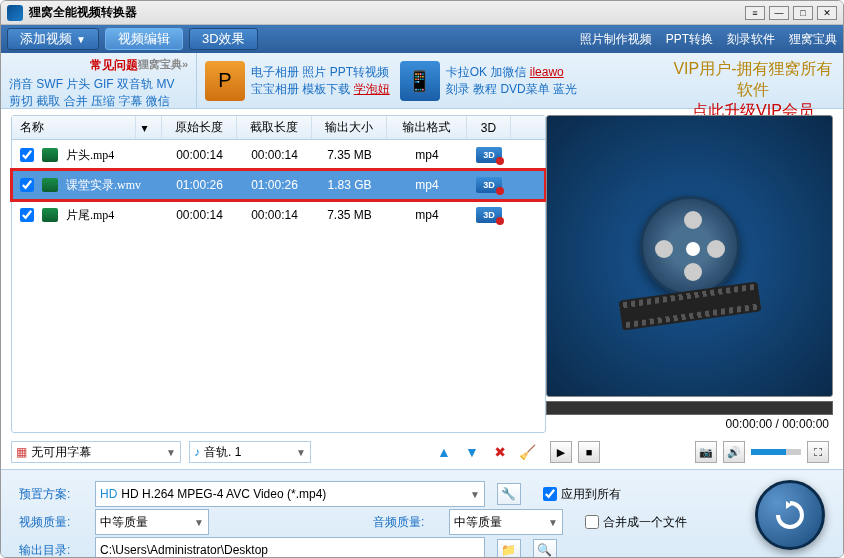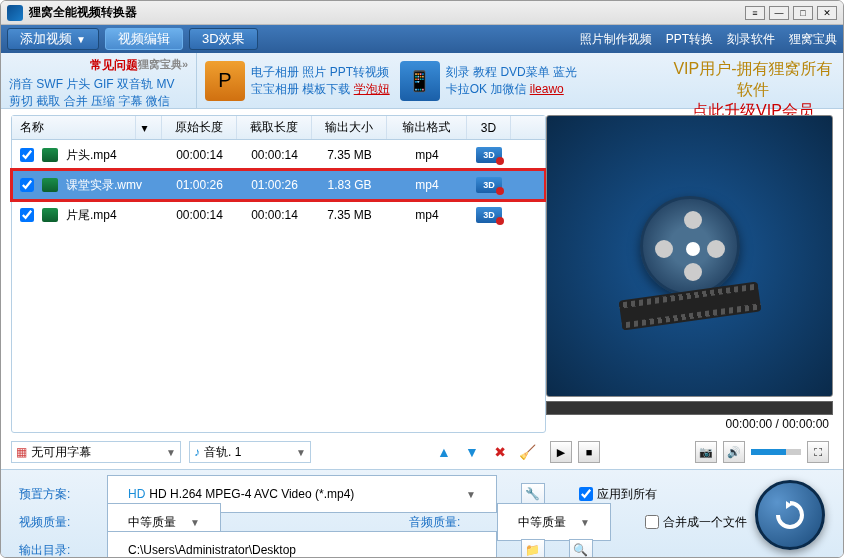--- a/index.html
+++ b/index.html
@@ -42,21 +42,21 @@
 .th.sz { width:75px;}
 .th.fmt { width:80px;}
 .th.d3 { width:44px;}
 .sortbox { width:18px; height:100%; border-left:1px solid #d0e0ef; display:flex; align-items:center; justify-content:center;}
 .trow { display:flex; height:30px; align-items:center; font-size:12px;}
 .trow.sel { background:#5599dd; color:#fff;}
 .trow.hl-box { outline:3px solid #e02020; outline-offset:-1px;}
 .td { display:flex; align-items:center;}
 .td.chk { width:30px; justify-content:center;}
 .td.ico { width:20px;}
-.td.name { width:100px; padding-left:4px;}
+.td.name { width:100px; padding-left:4px;font-family:Liberation Serif, serif;}
 .td.len1,.td.len2 { width:75px; justify-content:center;}
 .td.sz { width:75px; justify-content:center;}
 .td.fmt { width:80px; justify-content:center;}
 .td.d3 { width:44px; justify-content:center;}
 .vico { width:16px; height:14px; background:linear-gradient(#1a8f4a,#0d5f2e); border-radius:2px; position:relative;}
 .badge3d { width:26px; height:16px; background:linear-gradient(#3a8dd8,#1a5fa8); color:#fff; font-size:9px; font-weight:bold; display:flex; align-items:center; justify-content:center; border-radius:2px; position:relative;}
 .badge3d::after { content:""; position:absolute; right:-2px; bottom:-2px; width:8px; height:8px; background:#d02020; border-radius:50%;}
 input[type=checkbox]{ width:14px; height:14px;}
 
 .preview-col { width:287px; display:flex; flex-direction:column;}
@@ -76,23 +76,23 @@
 .tool-select { border:1px solid #b5cfe4; background:#fff; height:22px; font-size:12px; display:flex; align-items:center; padding:0 4px; cursor:pointer;}
 .tool-select.sub { width:170px;}
 .tool-select.aud { width:122px;}
 .dd-caret { margin-left:auto; color:#666; font-size:10px;}
 .icobtn { width:20px; height:20px; display:flex; align-items:center; justify-content:center; cursor:pointer; font-size:14px;}
 .icobtn.up{color:#1a8dd8;} .icobtn.dn{color:#1a8dd8;} .icobtn.del{color:#d02020;} .icobtn.clr{color:#d88020;}
 .pv-ctrls { width:287px; margin-left:auto; display:flex; align-items:center; gap:6px; padding:0 4px;}
 .pbtn { width:22px; height:22px; border:1px solid #aaa; background:linear-gradient(#fff,#e0e0e0); display:flex; align-items:center; justify-content:center; cursor:pointer; font-size:11px;}
 
 .settings { padding:10px 18px; background:linear-gradient(#eaf3fb,#d5e8f7); height:112px;}
-.srow { display:flex; align-items:center; height:28px; font-size:12px; gap:24px;}
+.srow { display:flex; align-items:center; height:28px; font-size:12px; gap:12px;}
 .slabel { color:#1a6fc4; width:64px;}
-.sinput { border:1px solid #9bb8d3; background:#fff; height:38px; display:flex; align-items:center; padding:0 20px; cursor:pointer;}
+.sinput { border:1px solid #9bb8d3; background:#fff; height:26px; display:flex; align-items:center; padding:0 4px; cursor:pointer;}
 .sinput.profile { width:390px;}
 .sinput.q { width:114px;}
 .sinput.dir { width:390px;}
 .sbtn { width:24px; height:22px; border:1px solid #9bb8d3; background:linear-gradient(#fff,#e8f0f8); display:flex; align-items:center; justify-content:center; cursor:pointer;}
 .chklbl { display:flex; align-items:center; gap:4px; margin-left:10px;}
 .bigconvert { width:70px; height:70px; border-radius:50%; background:radial-gradient(circle at 30% 30%,#5a94cc,#1a4a7a); border:3px solid #0a2a4a; display:flex; align-items:center; justify-content:center; cursor:pointer; box-shadow:0 3px 8px rgba(0,0,0,0.4); margin-left:auto;}
 .bigconvert svg { width:36px; height:36px;}
 </style>
 </head>
 <body>
@@ -140,22 +140,22 @@
     <div class="lk-blk">
       <div class="lk-ico" style="background:linear-gradient(#f0a030,#d07010);">P</div>
       <div class="lk-txt">
         <div><span>电子相册</span> <span>照片</span> <span>PPT转视频</span></div>
         <div><span>宝宝相册</span> <span>模板下载</span> <span class="hl">学泡妞</span></div>
       </div>
     </div>
     <div class="lk-blk">
       <div class="lk-ico" style="background:linear-gradient(#3a8dd8,#1a5fa8);">📱</div>
       <div class="lk-txt">
+        <div><span>卡拉OK</span> <span>加微信</span> <span class="hl">ileawo</span></div>
         <div><span>刻录</span> <span>教程</span> <span>DVD菜单</span> <span>蓝光</span></div>
-        <div><span>卡拉OK</span> <span>加微信</span> <span class="hl">ileawo</span></div>
       </div>
     </div>
   </div>
   <div class="linkbar-right">
     <div class="vip-l1">VIP用户-拥有狸窝所有软件</div>
     <div class="vip-l2">点此升级VIP会员</div>
   </div>
 </div>
 
 <div class="workarea">

